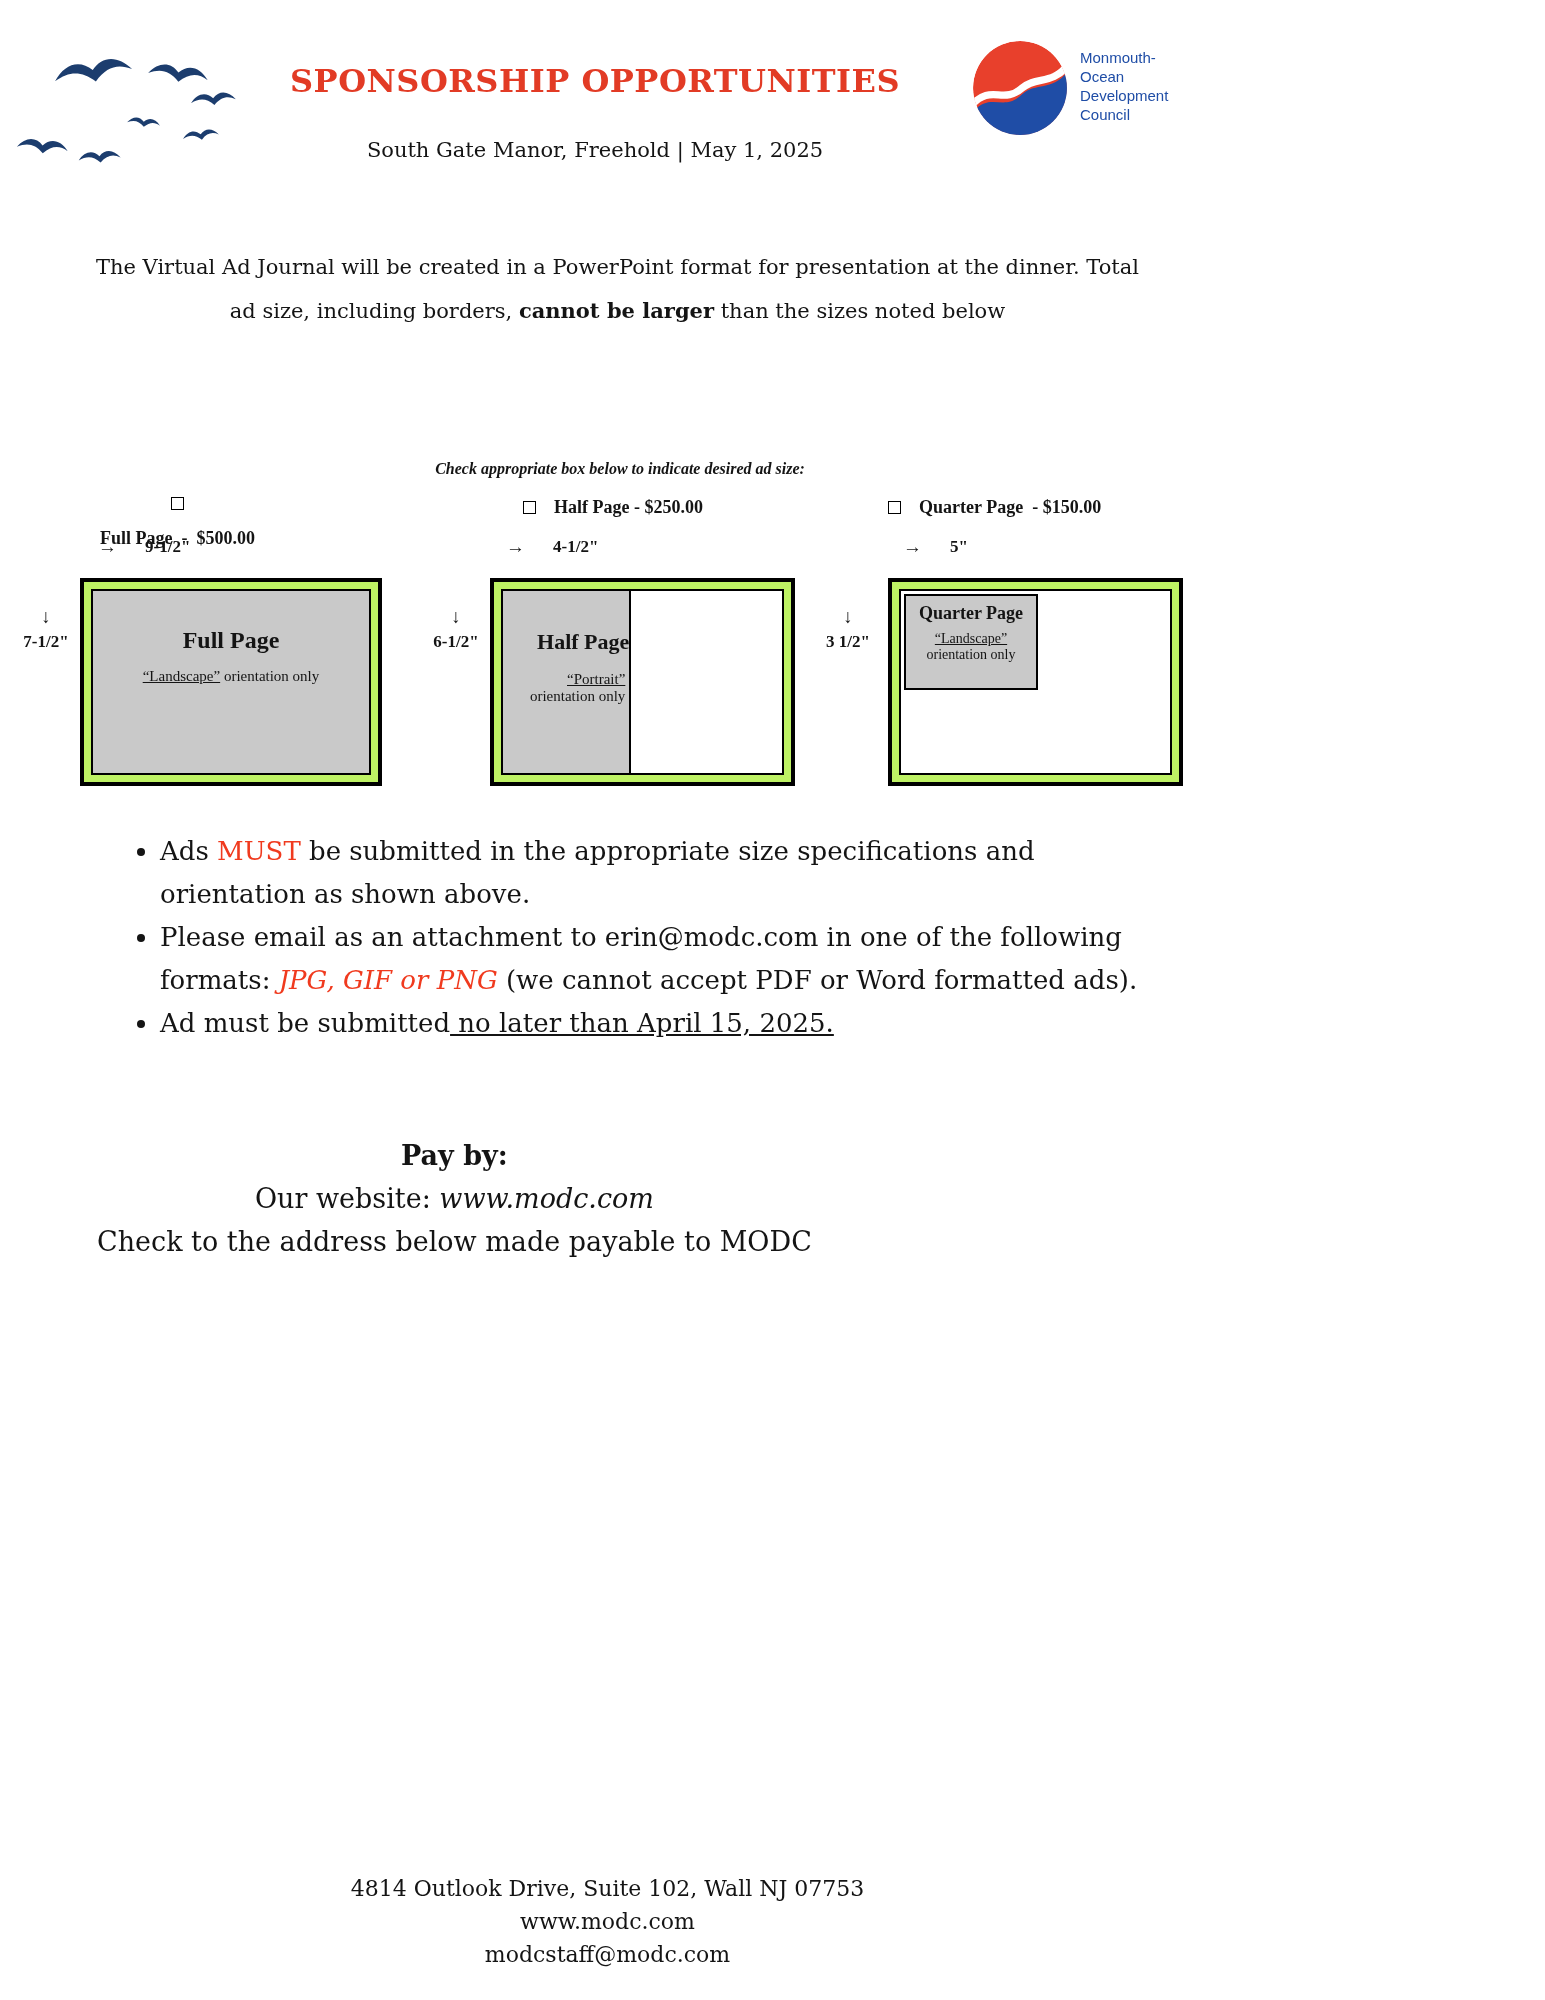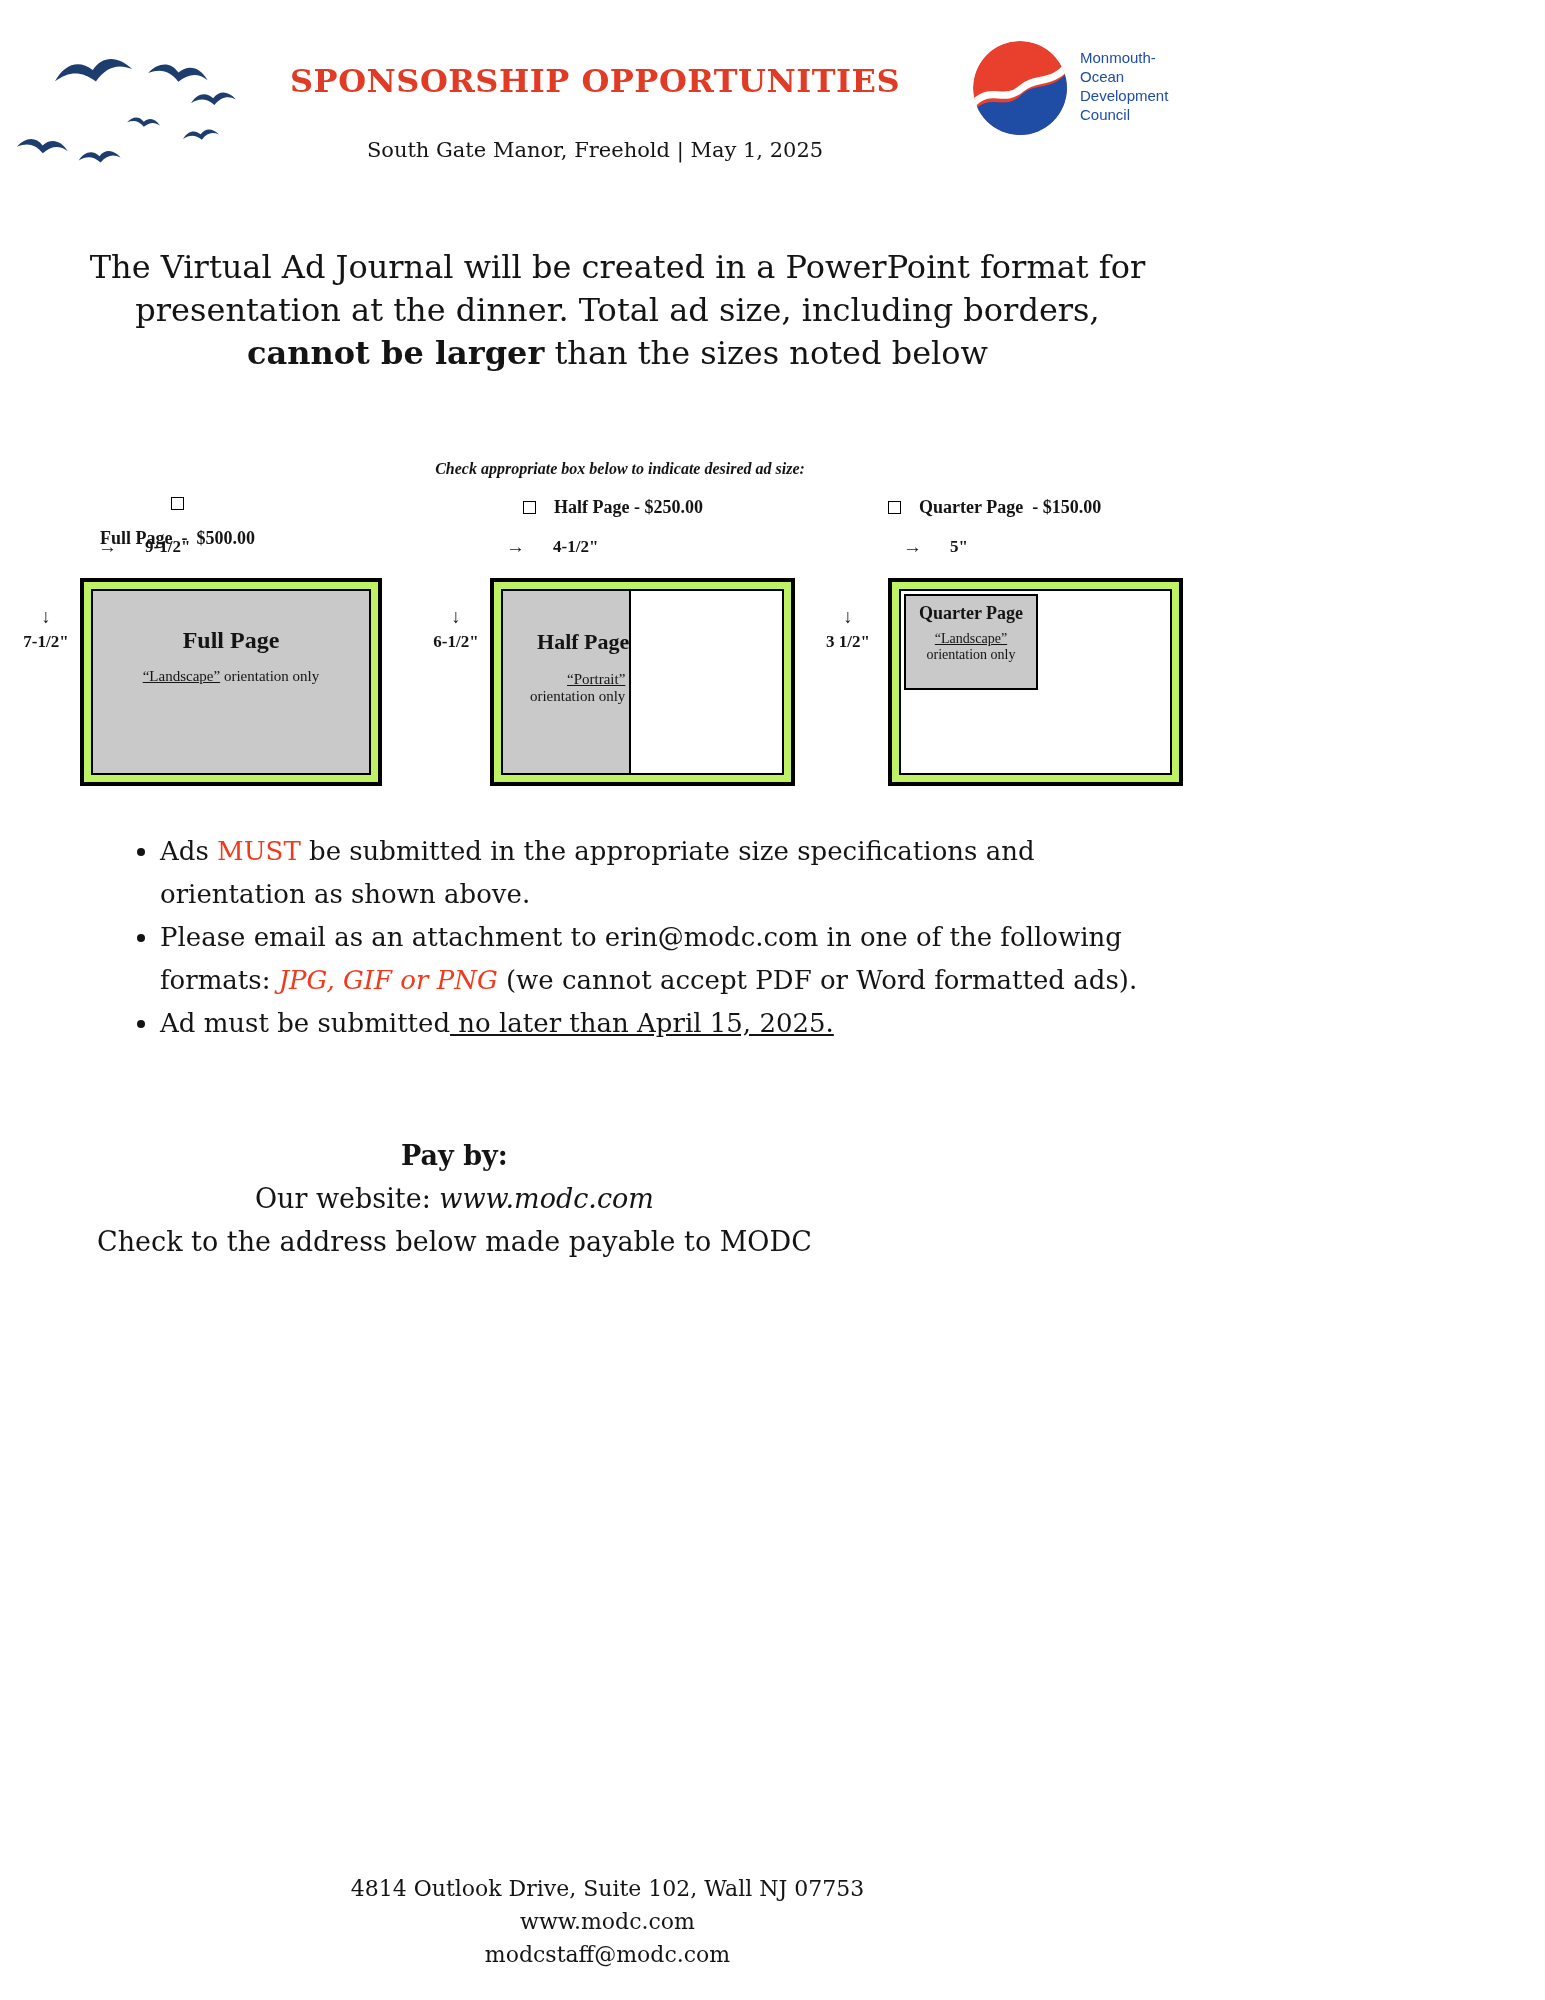--- a/index.html
+++ b/index.html
@@ -31,21 +31,21 @@
   }
   .logo{position:absolute;left:972px;top:40px;width:96px;height:96px;}
   .logo-text{
     position:absolute;left:1080px;top:48px;
     font:15px/19px "Liberation Sans",sans-serif;color:var(--logo-blue);
   }
 
   
   .intro{
     position:absolute;left:85px;top:246px;width:1065px;text-align:center;
-    font-size:32px;line-height:43px;
+    font-size:21px;line-height:43px;
   }
   .intro b{font-weight:bold;}
 
   
   .instruction{
     position:absolute;left:0;top:460px;width:1240px;text-align:center;
     font-family:"Liberation Serif",serif;font-style:italic;font-weight:bold;font-size:16px;
   }
   .cb-row{
     position:absolute;top:497px;display:flex;align-items:center;gap:18px;

